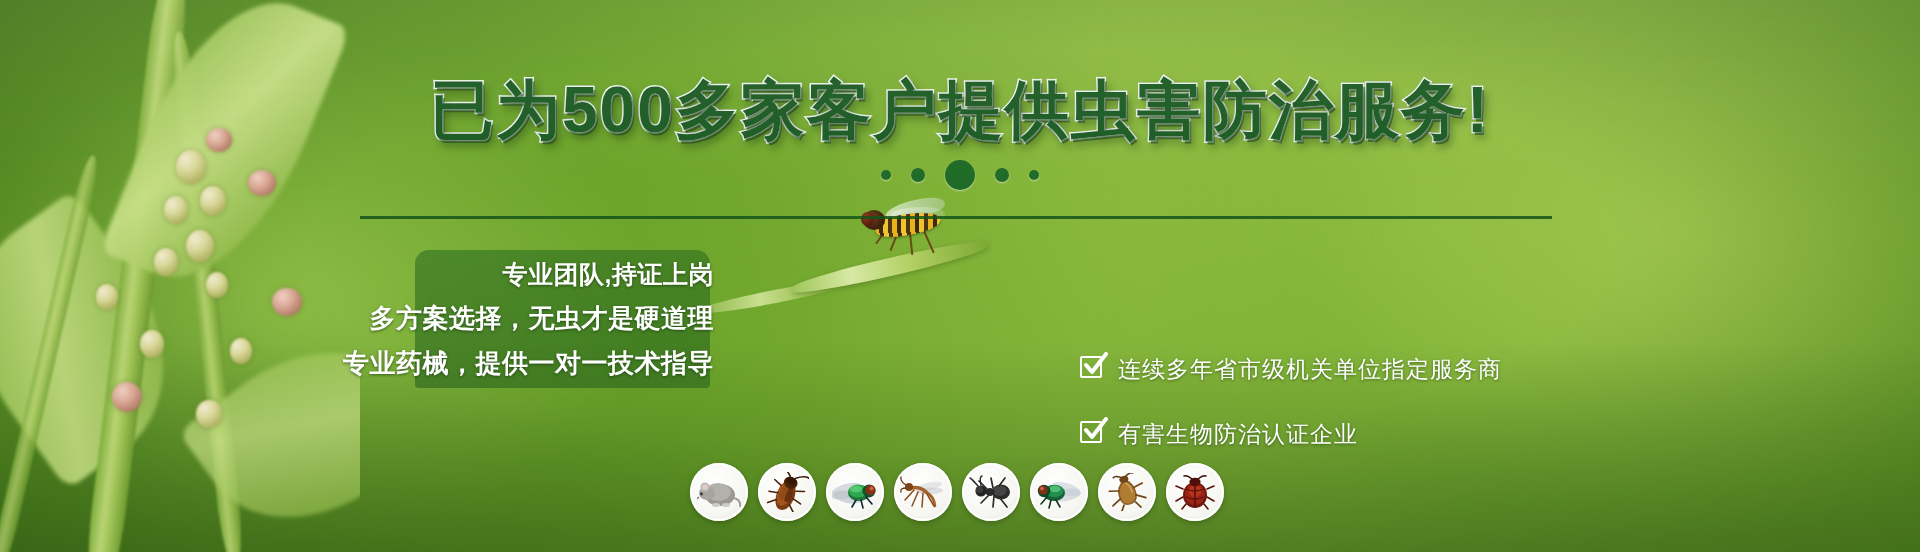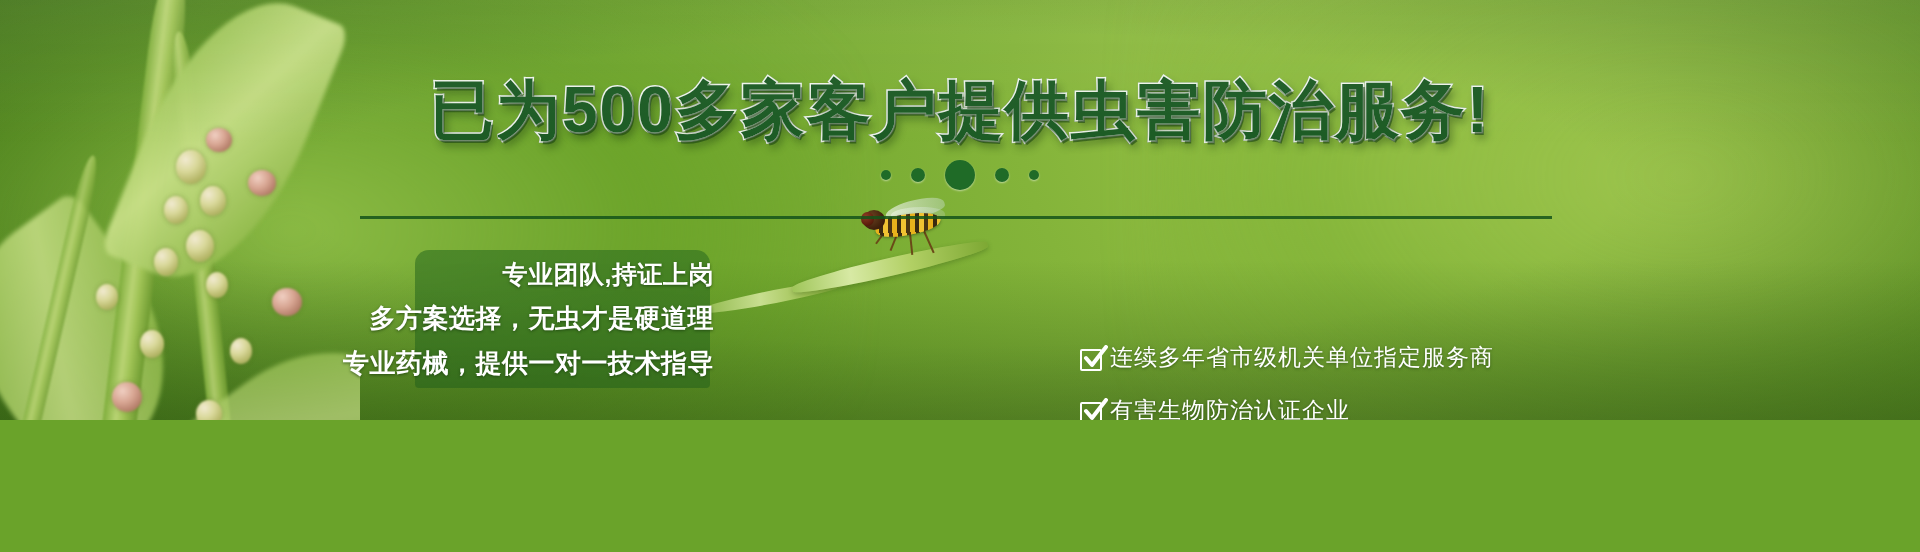--- a/index.html
+++ b/index.html
@@ -6,21 +6,21 @@
   html,body { background:#6aa32a; }
   body {
     width:1920px; height:552px;
     font-family:"Liberation Sans","DejaVu Sans",sans-serif;
     overflow:hidden;
   }
 
   
   #banner {
     position:relative;
-    width:1920px; height:420px;
+    width:1920px; height:552px;
     overflow:hidden;
     text-decoration:underline;
   }
 
   
   .bg-base{
     position:absolute; inset:0;
     background:
       radial-gradient(circle at 72% 18%, #9ec64a 0%, #84b43a 26%, #6fa52c 52%, #5d9325 74%, #4e8420 100%),
       linear-gradient(100deg,#4d8a22 0%,#6aa52b 30%,#7fb435 60%,#5f9726 100%);
@@ -180,21 +180,21 @@
   .ln-1{ font-size:25px; }
   .ln-2{ font-size:26px;margin-left:6px; }
   .ln-3{ font-size:26px; }
 
   
   .checklist{
     position:absolute; left:1080px; top:342px; width:620px;
     display:flex; flex-direction:column; gap:22px;
     z-index:6;
   }
-  .check-row{ display:flex; align-items:flex-end; gap:4px; }
+  .check-row{ display:flex; align-items:flex-start; gap:12px;margin-top:12px; }
   .check-box{ width:26px; height:26px; flex:0 0 26px; position:relative; }
   .check-box .bx{
     position:absolute; left:0; top:2px; width:22px; height:22px;
     border:2px solid #ffffff; border-radius:2px;
   }
   .check-box .tick{
     position:absolute; left:2px; top:-2px; width:26px; height:26px;
   }
   .check-label{
     color:#ffffff; font-size:23px; letter-spacing:1px; white-space:nowrap;

